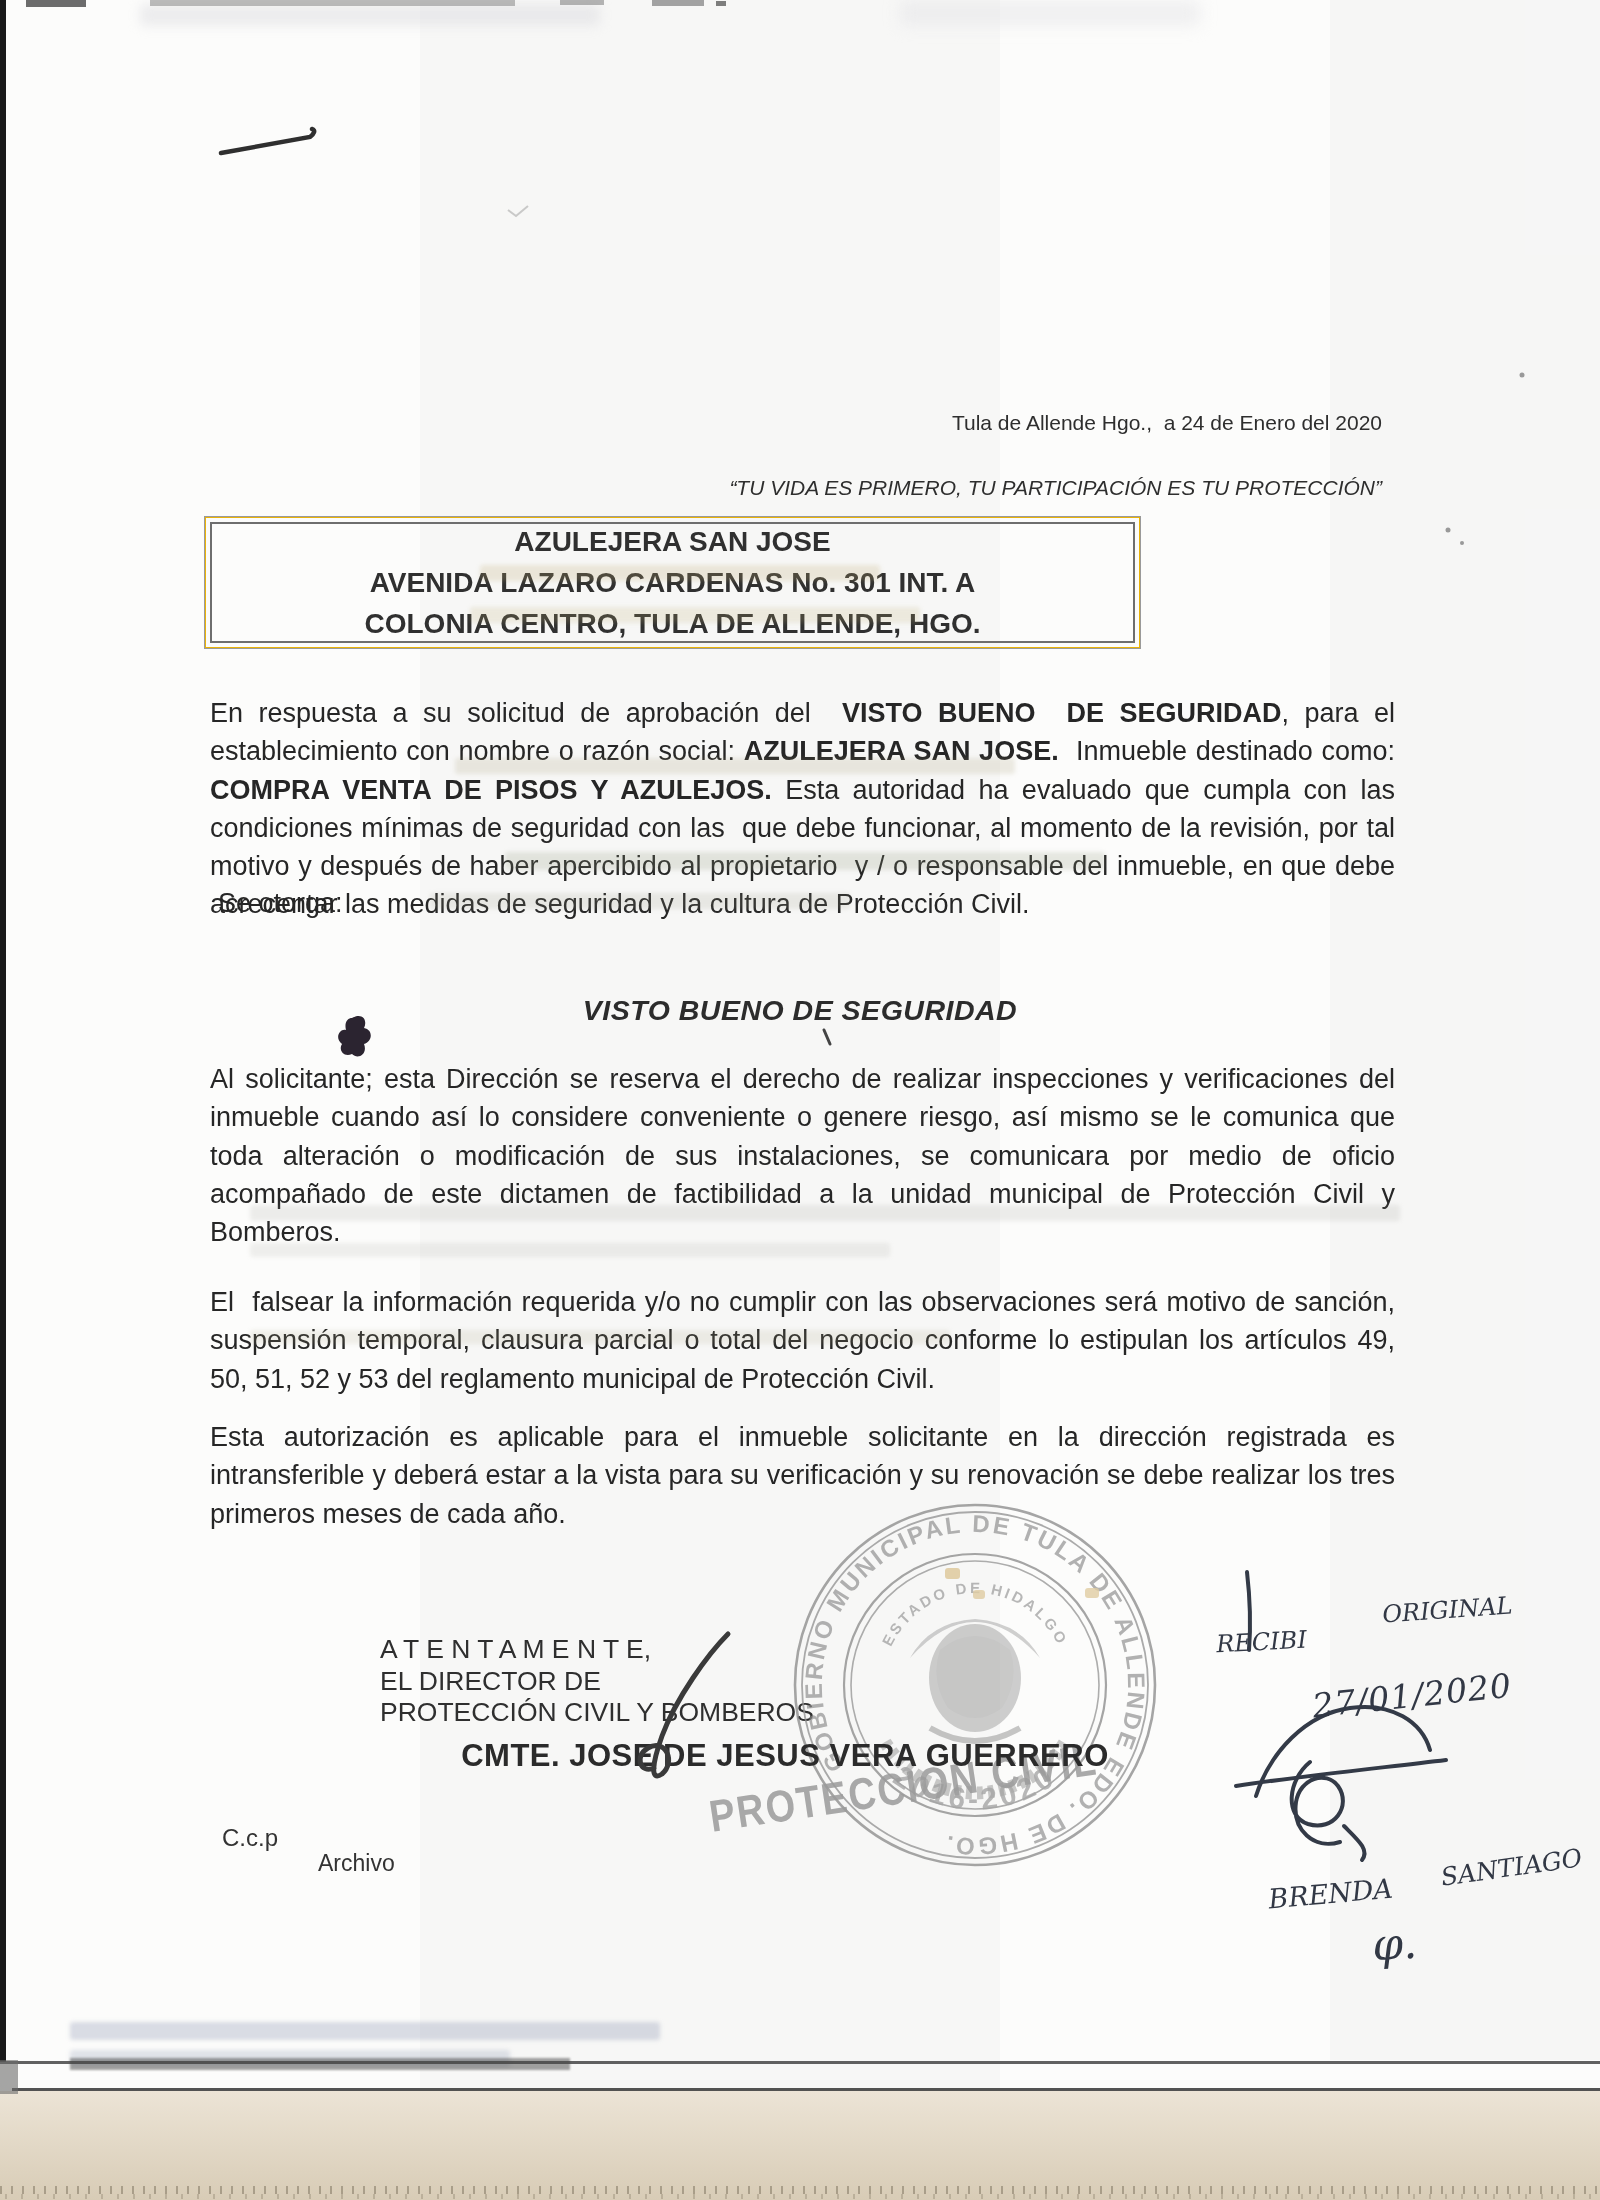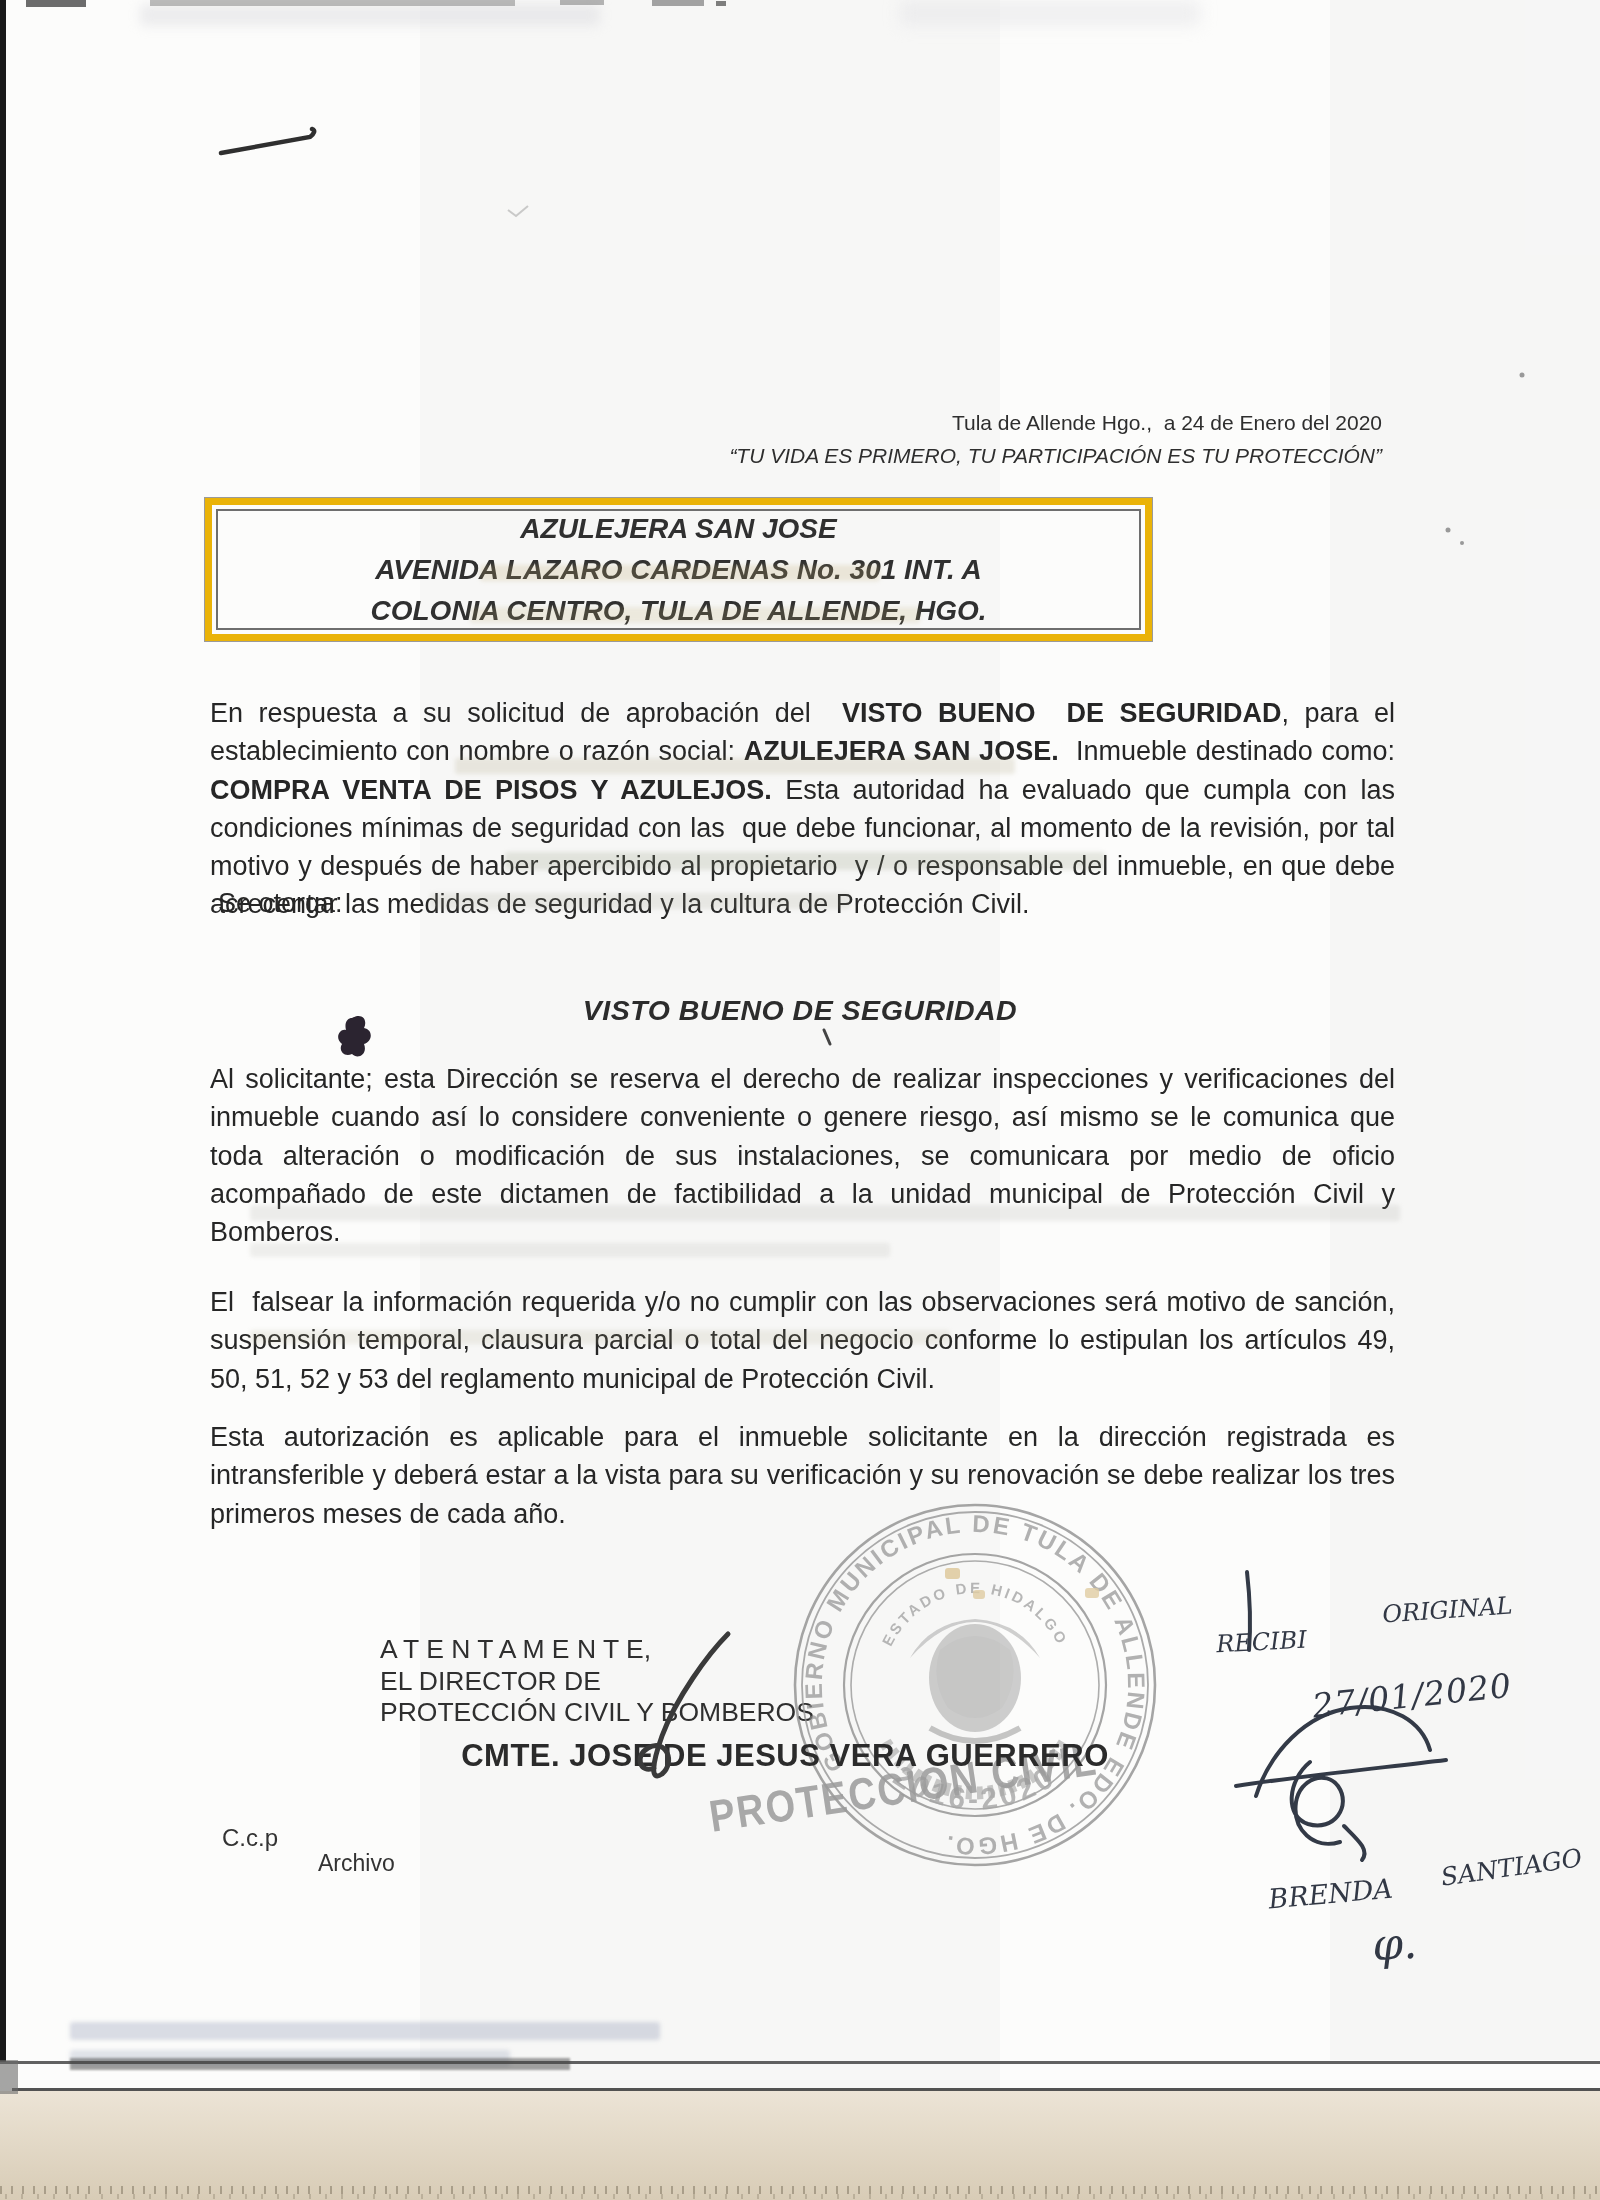--- a/index.html
+++ b/index.html
@@ -1,22 +1,22 @@
 <!DOCTYPE html>
 <html><head>
 <meta charset="utf-8">
 <style>
   html,body{margin:0;padding:0;background:#e8e8e8;}
   .page{position:relative;width:1600px;height:2200px;background:#fcfcfb;overflow:hidden;
         font-family:"Liberation Sans",sans-serif;color:#242424;}
   .abs{position:absolute;}
   
   .dateblock{left:430px;top:406px;width:952px;text-align:right;font-size:21px;line-height:33px;color:#2e2e2e;}
-  .slogan{font-style:italic;}
-  .rbox{left:205px;top:498px;width:933px;height:129px;border:7px solid #eab308;box-shadow:0 0 0 1px #9a9a9a;font-style:italic;}
+  .slogan{font-style:italic;margin-top:32px;}
+  .rbox{left:205px;top:517px;width:933px;height:129px;border:1px solid #eab308;box-shadow:0 0 0 1px #9a9a9a;}
   .rbox-inner{position:absolute;inset:4px;border:2px solid #6e6e6e;display:flex;flex-direction:column;
               justify-content:center;text-align:center;font-weight:bold;font-size:28px;line-height:41px;color:#303030;}
   .para{left:210px;width:1185px;font-size:27px;line-height:38.3px;text-align:justify;color:#262626;}
   .heading{left:210px;top:994px;width:1180px;text-align:center;font-weight:bold;font-style:italic;
            font-size:28.5px;color:#2c2c2c;letter-spacing:.5px;}
   .sigblock{left:380px;top:1586px;width:810px;font-size:26.5px;line-height:31.5px;color:#2f2f2f;margin-top:48px;}
   .signame{left:380px;top:1738px;width:810px;text-align:center;font-weight:bold;font-size:31px;
            letter-spacing:.5px;color:#2b2b2b;z-index:5;}
   .ccp{left:222px;top:1824px;font-size:24px;color:#333;}
   .archivo{left:318px;top:1850px;font-size:23px;color:#333;}

